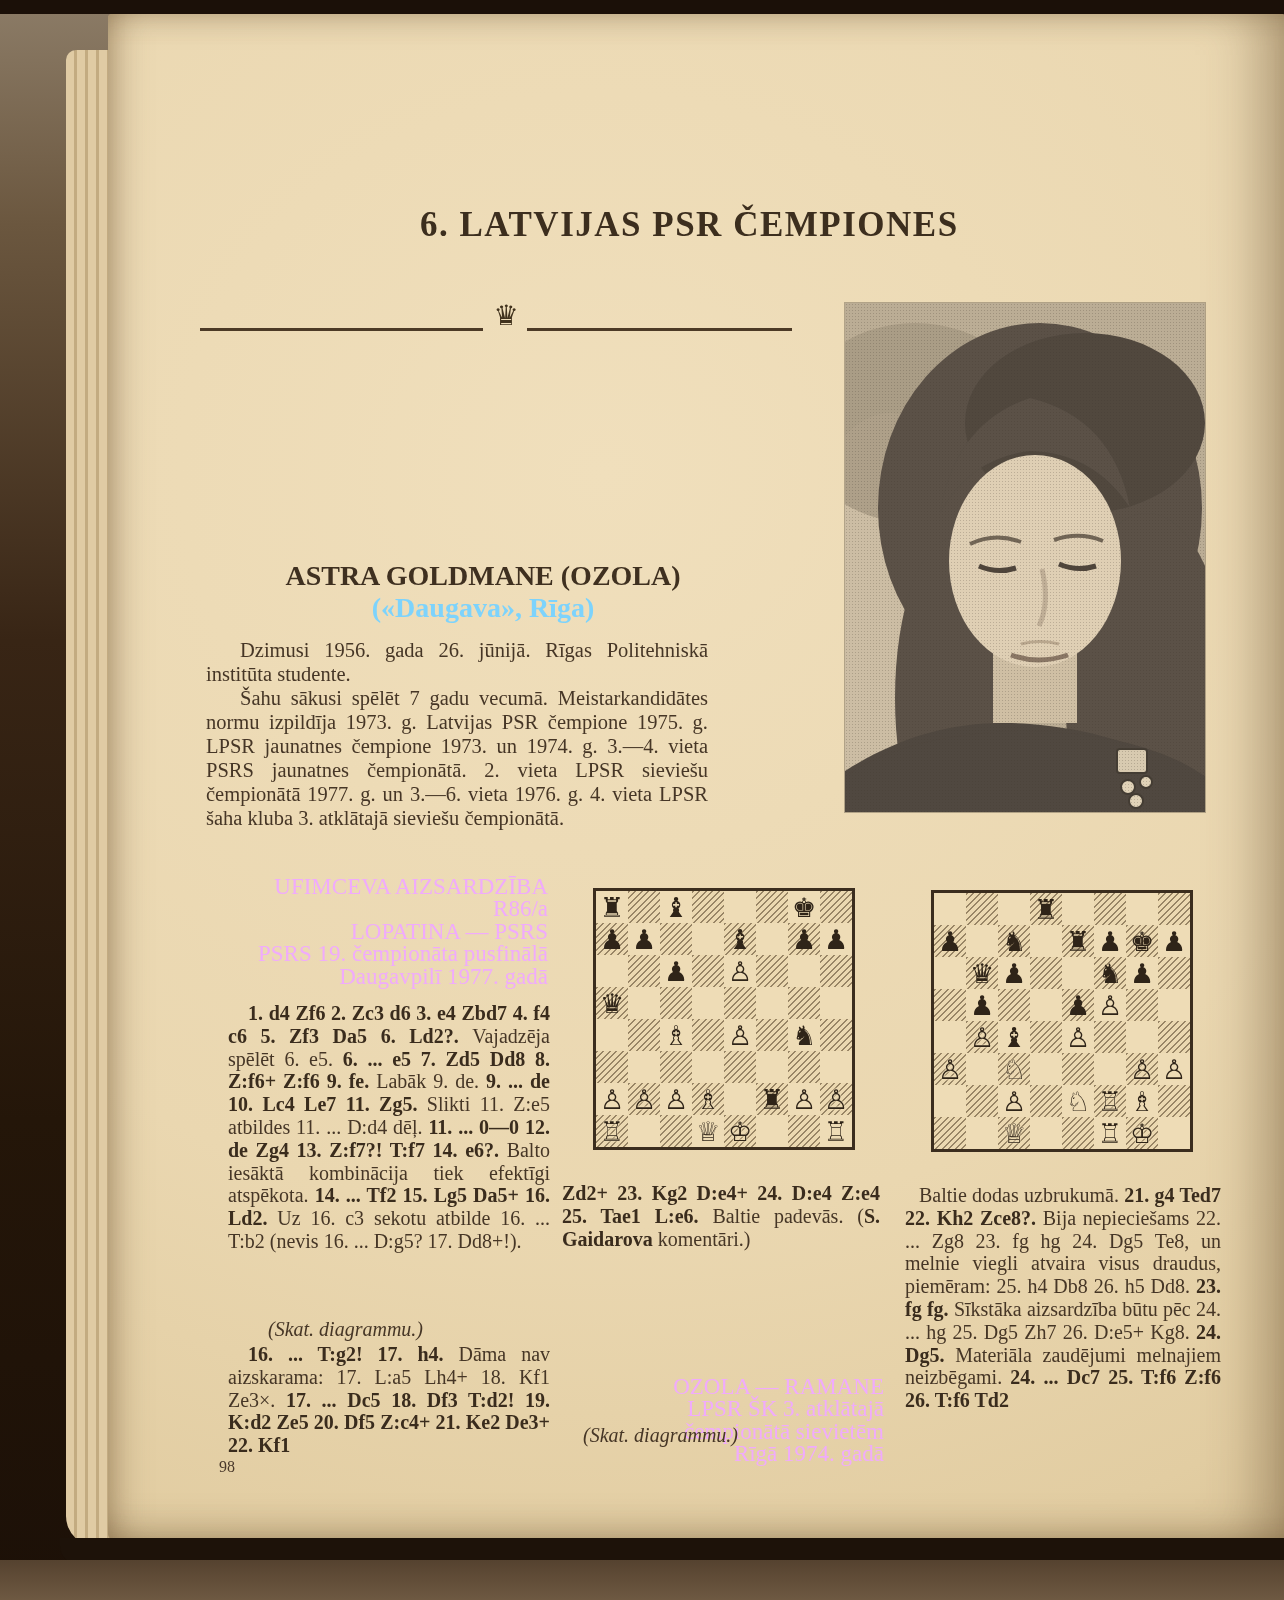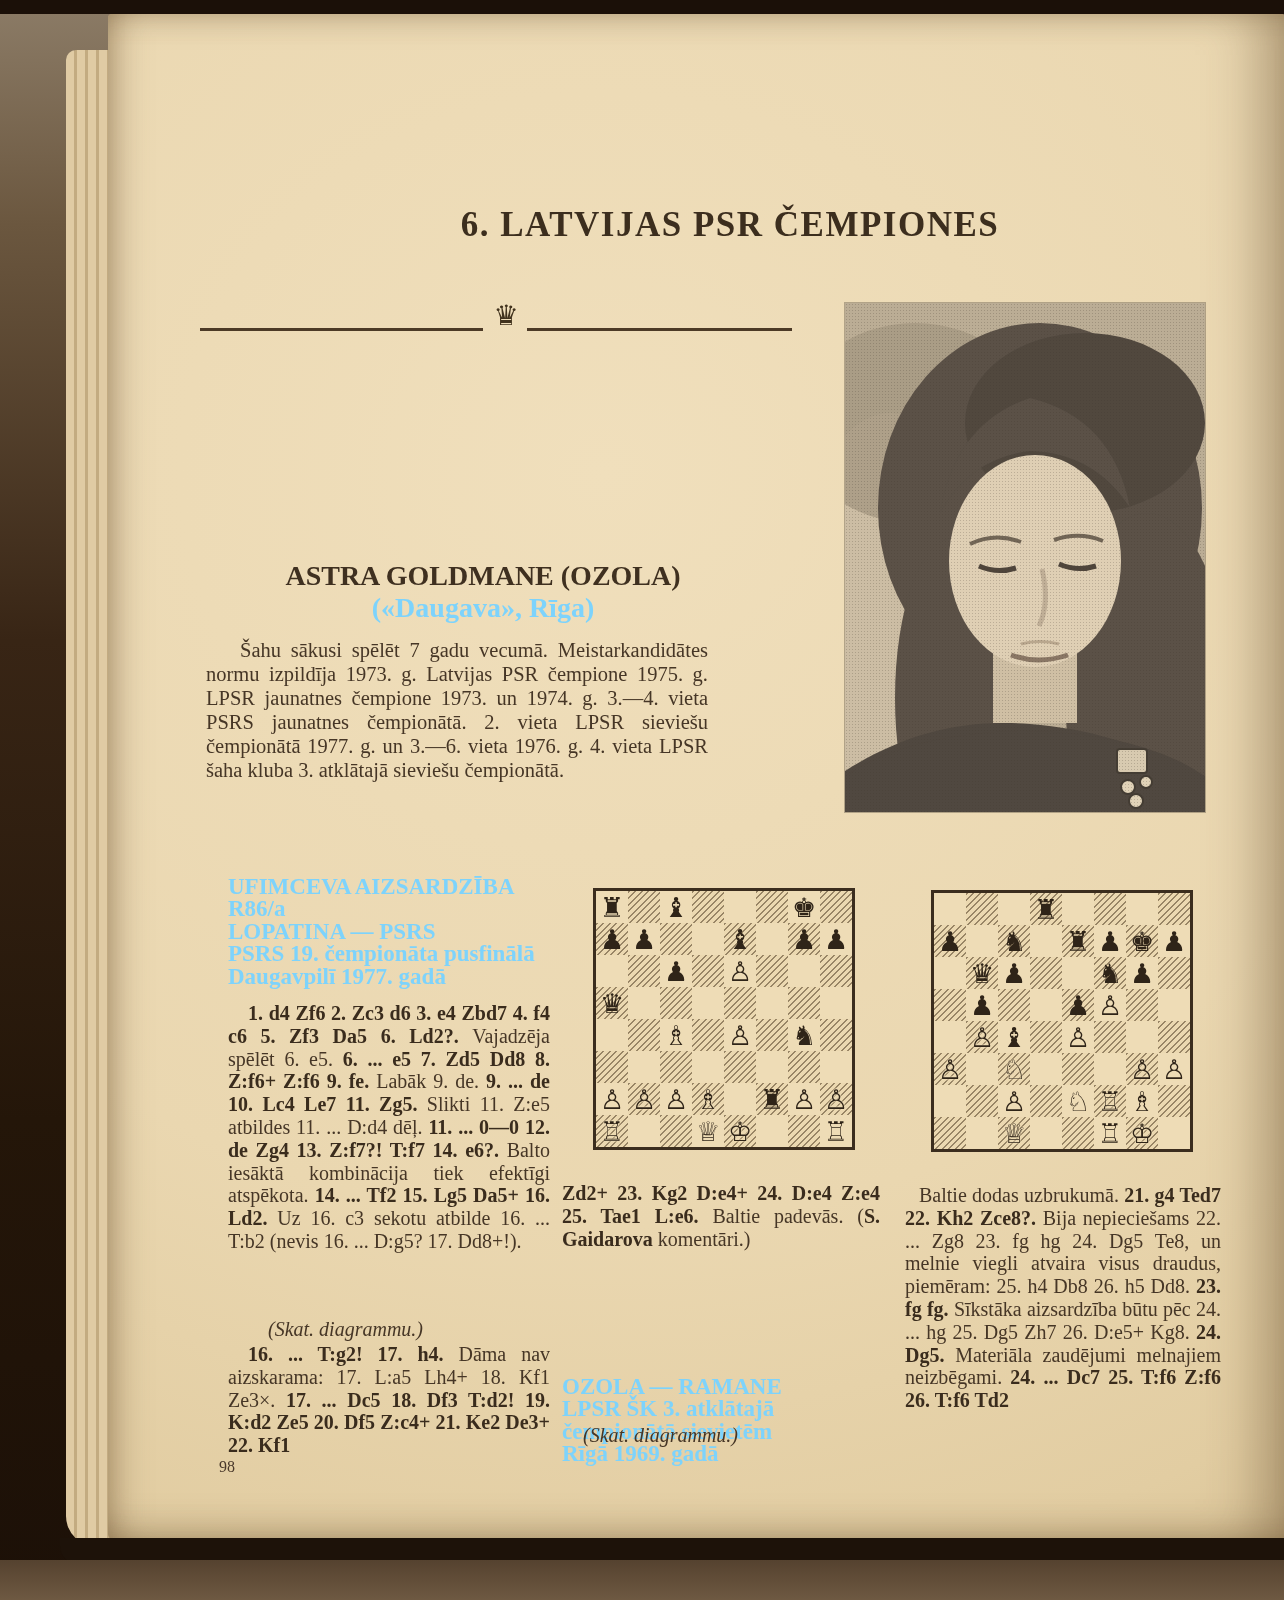--- a/index.html
+++ b/index.html
@@ -18,31 +18,31 @@
   .page{position:absolute;left:108px;top:14px;width:1176px;height:1526px;border-radius:4px 2px 2px 6px;
         background:radial-gradient(130% 90% at 42% 30%,#f0dfbc 0%,#ead7b0 55%,#e2cda2 82%,#d6bf92 100%);
         box-shadow:inset 26px 0 36px -22px rgba(105,78,45,.55),
                    inset -48px 0 56px -26px rgba(100,75,45,.45),
                    inset 0 -30px 40px -28px rgba(100,75,45,.4),
                    inset 0 22px 30px -24px rgba(115,90,55,.35);}
 
   
   .abs{position:absolute;}
   .ink{color:#463626;}
-  .title{left:420px;top:205px;width:620px;text-align:center;font-size:35px;font-weight:bold;
+  .title{left:420px;top:205px;width:620px;text-align:left;font-size:35px;font-weight:bold;
          letter-spacing:1.5px;color:#3c2e1e;}
   .rule{position:absolute;top:328px;height:3px;background:#4c3a26;}
   .rule-l{left:200px;width:283px;} .rule-r{left:527px;width:265px;}
   .crown{left:484px;top:301px;width:44px;text-align:center;font-family:"DejaVu Sans",sans-serif;
          font-size:28px;color:#41321d;line-height:30px;}
   .name-h{left:206px;top:560px;width:554px;text-align:center;font-size:28px;font-weight:bold;color:#3f3020;}
   .club-h{left:206px;top:592px;width:554px;text-align:center;font-size:28px;font-weight:bold;color:#7dd3fc;}
   .bio{left:206px;top:638px;width:502px;font-size:20.5px;line-height:24px;text-align:justify;}
   .bio p{margin:0;text-indent:34px;}
-  .colhead{text-align:left;font-weight:bold;font-size:23px;line-height:22.4px;color:#7dd3fc;}
+  .colhead{text-align:right;font-weight:normal;font-size:23px;line-height:22.4px;color:#f0abfc;}
   .movetxt{font-size:20px;line-height:22.8px;text-align:justify;}
   .movetxt{text-indent:20px;}
   .seg-bold{font-weight:bold;color:#3a2c1d;}
   .seg-normal{font-weight:normal;}
   .skat{font-style:italic;font-size:20px;color:#463626;}
   .pagenum{left:219px;top:1458px;font-size:16px;color:#4a392b;}
 
   
   .board{position:absolute;width:256px;height:256px;display:grid;
          grid-template-columns:repeat(8,32px);grid-template-rows:repeat(8,32px);
@@ -101,20 +101,21 @@
     <rect x="272" y="446" width="30" height="24" rx="3" fill="#cfc0a2" stroke="#3e3226" stroke-width="2"></rect>
     <circle cx="283" cy="484" r="7" fill="#d8c9ab" stroke="#3e3226" stroke-width="2"></circle>
     <circle cx="301" cy="479" r="6" fill="#d8c9ab" stroke="#3e3226" stroke-width="2"></circle>
     <circle cx="291" cy="498" r="7" fill="#d8c9ab" stroke="#3e3226" stroke-width="2"></circle>
   </svg>
 </div>
 
 <div class="abs name-h">ASTRA GOLDMANE (OZOLA)</div>
 <div class="abs club-h">(«Daugava», Rīga)</div>
 <div class="abs bio ink">
+  <p>Dzimusi 1956. gada 26. jūnijā. Rīgas Politehniskā institūta studente.</p>
   <p>Šahu sākusi spēlēt 7 gadu vecumā. Meistarkandidātes normu izpildīja 1973. g. Latvijas PSR čempione 1975. g. LPSR jaunatnes čempione 1973. un 1974. g. 3.—4. vieta PSRS jaunatnes čempionātā. 2. vieta LPSR sieviešu čempionātā 1977. g. un 3.—6. vieta 1976. g. 4. vieta LPSR šaha kluba 3. atklātajā sieviešu čempionātā.</p>
 </div>
 
 <div class="abs colhead" style="left:228px;top:876px;width:320px;">
   <div>UFIMCEVA AIZSARDZĪBA</div>
   <div>R86/a</div>
   <div>LOPATINA — PSRS</div>
   <div>PSRS 19. čempionāta pusfinālā</div>
   <div>Daugavpilī 1977. gadā</div>
 </div>
@@ -241,21 +242,21 @@
       <span class="pc pc-w">♖</span>
     </div>
   </div>
 
 <div class="abs movetxt ink" style="left:562px;top:1182px;width:318px;text-indent:0;"><span class="seg-bold">Zd2+ 23. Kg2 D:e4+ 24. D:e4 Z:e4 25. Tae1 L:e6. </span><span class="seg-normal">Baltie padevās. (</span><span class="seg-bold">S. Gaidarova</span><span class="seg-normal"> komentāri.)</span></div>
 
 <div class="abs colhead" style="left:562px;top:1376px;width:322px;">
   <div>OZOLA — RAMANE</div>
   <div>LPSR ŠK 3. atklātajā</div>
   <div>čempionātā sievietēm</div>
-  <div>Rīgā 1969. gadā</div>
+  <div>Rīgā 1974. gadā</div>
 </div>
 <div class="abs skat" style="left:583px;top:1424px;width:300px;">(Skat. diagrammu.)</div>
 
 <div class="board" style="left:931px;top:890px;">
     <div class="sq sq-light"></div>
     <div class="sq sq-dark"></div>
     <div class="sq sq-light"></div>
     <div class="sq sq-dark">
       <span class="pc pc-b">♜</span>
     </div>

